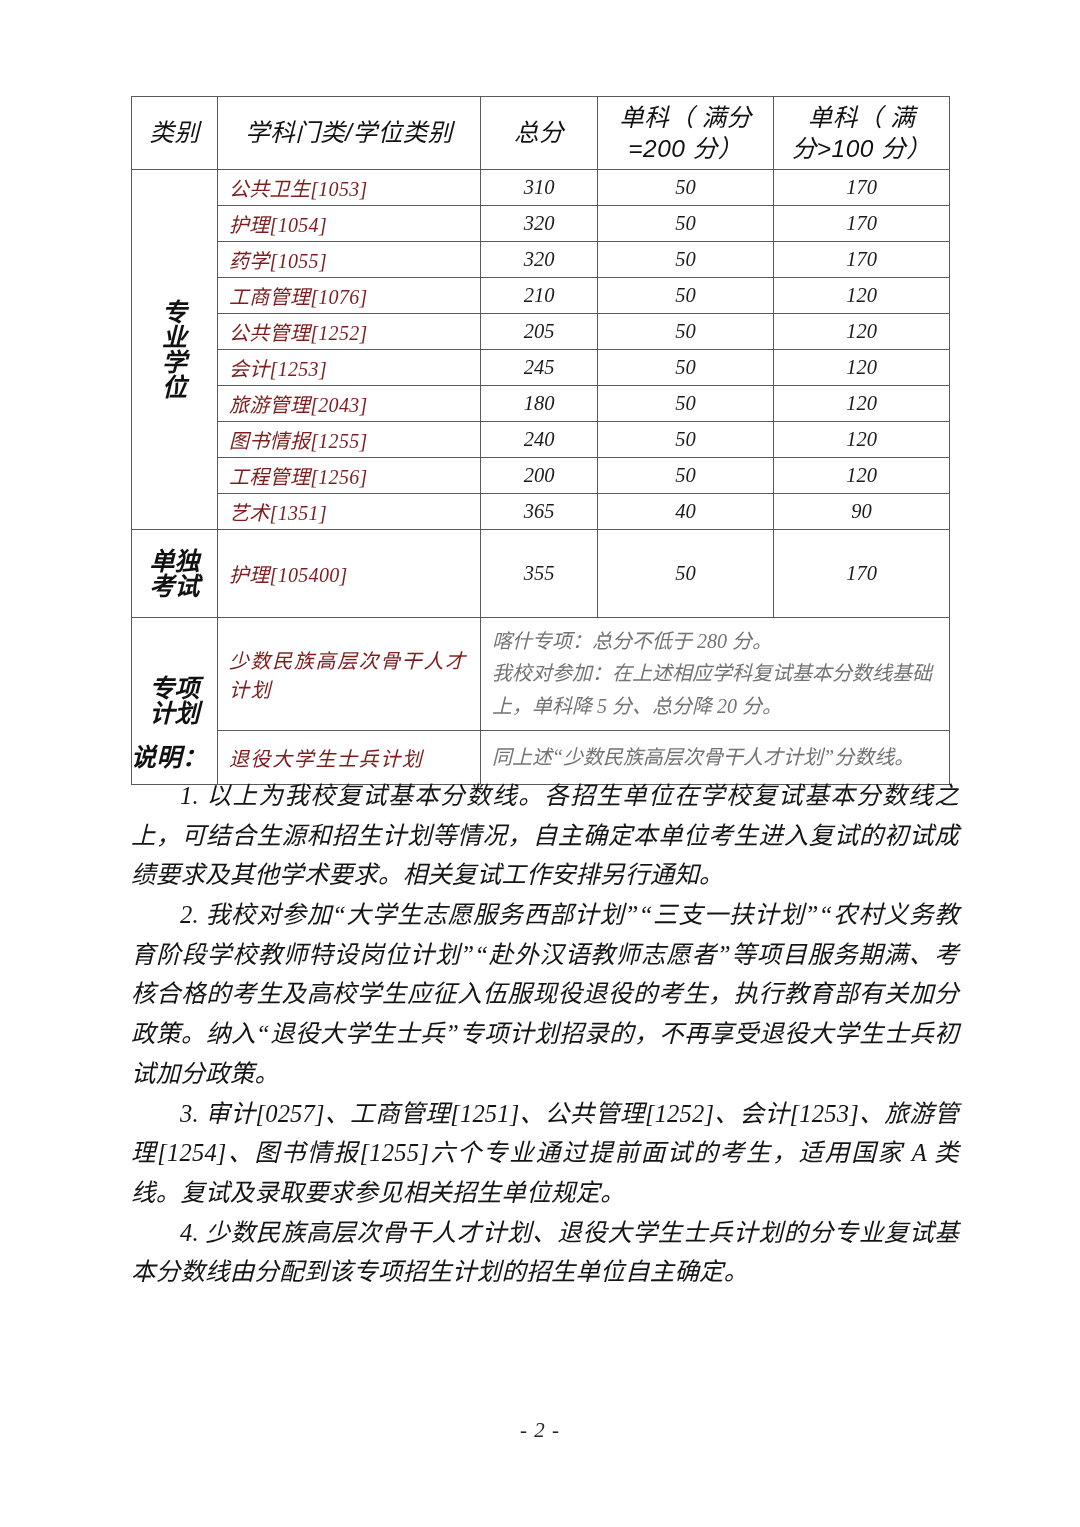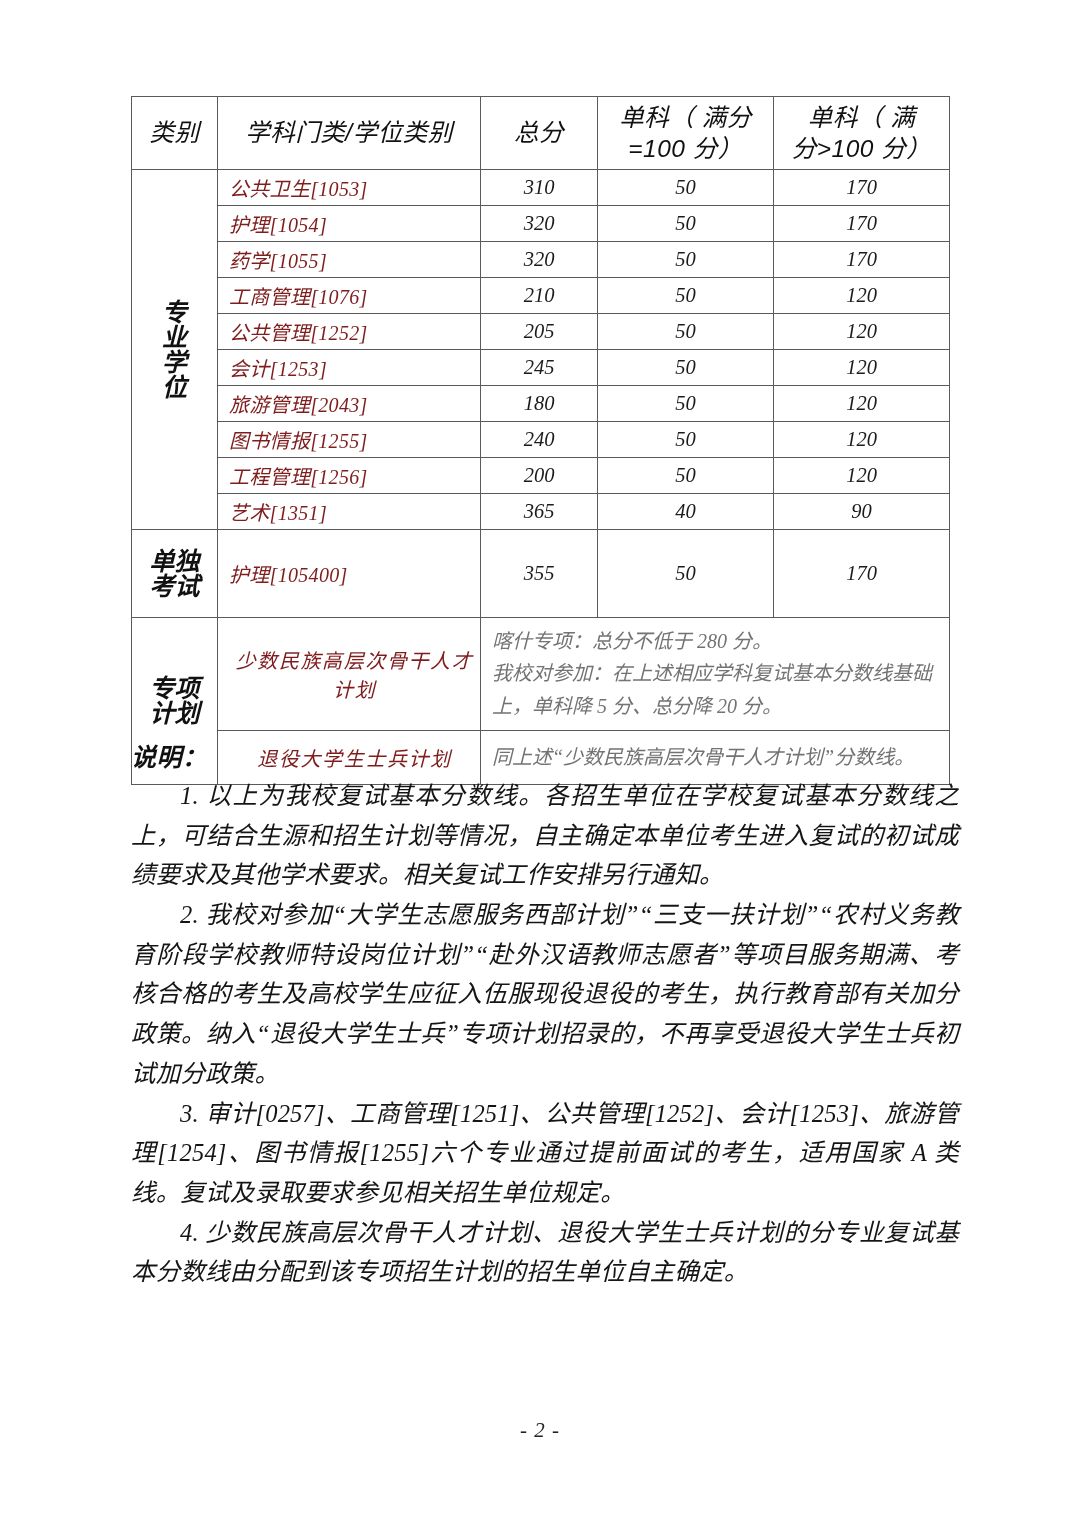--- a/index.html
+++ b/index.html
@@ -90,21 +90,20 @@
   td.name-cell {
     font-size: 20px;
     text-align: left;
     padding-left: 11px;
     height: 35px;
     letter-spacing: 0.3px;
     color: #7f1d1d;
   }
   td.name-cell.spaced {
     letter-spacing: 1.6px;
-    text-align: center;
   }
 
   
   td.num-cell {
     font-size: 20.5px;
     text-align: center;
     color: #1b1b1b;
     margin-top: 16px;
   }
 
@@ -176,21 +175,21 @@
         <col class="c-g100">
     </colgroup>
     <tbody>
 
       <tr class="hdr">
         <td>类别</td>
         <td>学科门类/学位类别</td>
         <td>总分</td>
         <td class="two-line">
           <div>单科（ 满分</div>
-          <div>=100 分）</div>
+          <div>=200 分）</div>
         </td>
         <td class="two-line">
           <div>单科（ 满</div>
           <div>分&gt;100 分）</div>
         </td>
       </tr>
 
       <tr>
         <td class="cat-cell cat-prof" rowspan="10">
           <div class="vstack">

